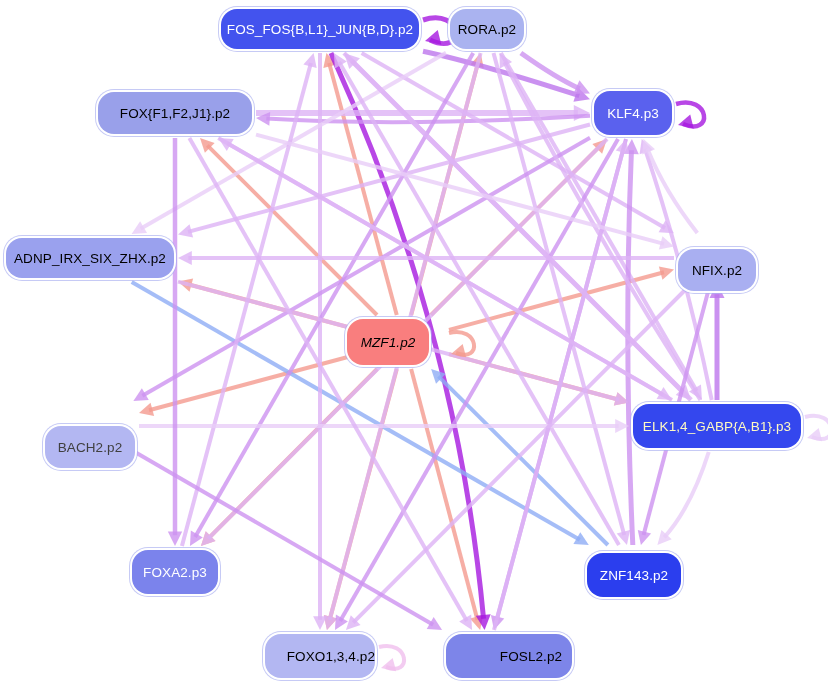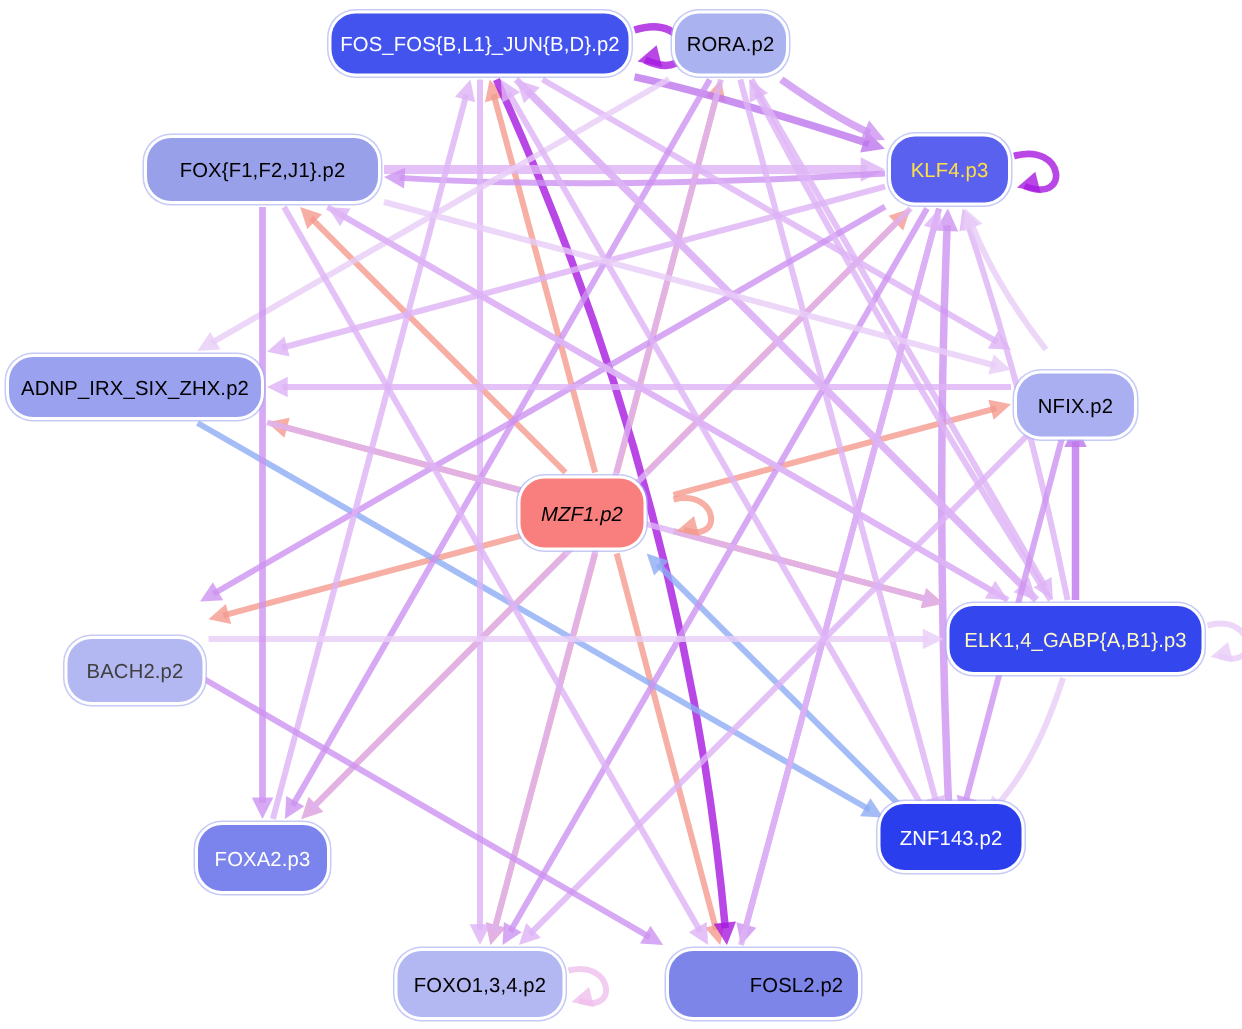--- a/index.html
+++ b/index.html
@@ -143,21 +143,21 @@
       <path d="M379,647 C409,639.5 413,677 386,667" fill="none" stroke="#f0bfee" stroke-width="4" stroke-opacity="0.8"></path>
       <polygon points="381,668 392.7144706892549,657.9590251234958 396.0614623147562,671.3469916255015" fill="#f0bfee" fill-opacity="0.8"></polygon>
     </svg>
   <div id="node-layer">
       <div class="node" style="left: 221px; top: 9px; width: 198px; height: 40px; background: rgb(67, 83, 238); color: rgb(255, 255, 255);">
         <span class="lbl">FOS_FOS{B,L1}_JUN{B,D}.p2</span>
       </div>
       <div class="node" style="left: 450px; top: 9px; width: 74px; height: 40px; background: rgb(170, 179, 240); color: rgb(0, 0, 0);">
         <span class="lbl">RORA.p2</span>
       </div>
-      <div class="node" style="left: 594px; top: 91px; width: 78px; height: 44px; background: rgb(90, 97, 238); color: #fde047; text-align: center;">
+      <div class="node" style="left: 594px; top: 91px; width: 78px; height: 44px; background: rgb(90, 97, 238); color: #ffffff; text-align: center;">
         <span class="lbl">KLF4.p3</span>
       </div>
       <div class="node" style="left: 98px; top: 92px; width: 154px; height: 42px; background: rgb(153, 160, 234); color: rgb(0, 0, 0);">
         <span class="lbl">FOX{F1,F2,J1}.p2</span>
       </div>
       <div class="node" style="left: 6px; top: 238px; width: 168px; height: 40px; background: rgb(154, 161, 238); color: rgb(0, 0, 0);">
         <span class="lbl">ADNP_IRX_SIX_ZHX.p2</span>
       </div>
       <div class="node" style="left: 678px; top: 237px; width: 78px; height: 42px; background: rgb(169, 175, 241); color: rgb(0, 0, 0); margin-top: 12px;">
         <span class="lbl">NFIX.p2</span>
@@ -167,23 +167,23 @@
       </div>
       <div class="node" style="left: 45px; top: 426px; width: 90px; height: 42px; background: rgb(179, 183, 242); color: #404040;">
         <span class="lbl">BACH2.p2</span>
       </div>
       <div class="node" style="left: 633px; top: 404px; width: 168px; height: 44px; background: rgb(52, 71, 238); color: #fef9c3;">
         <span class="lbl">ELK1,4_GABP{A,B1}.p3</span>
       </div>
       <div class="node" style="left: 132px; top: 550px; width: 86px; height: 44px; background: rgb(123, 131, 236); color: rgb(255, 255, 255);">
         <span class="lbl">FOXA2.p3</span>
       </div>
-      <div class="node" style="left: 587px; top: 536px; width: 94px; height: 44px; background: rgb(43, 62, 238); color: rgb(255, 255, 255);">
+      <div class="node" style="left: 587px; top: 553px; width: 94px; height: 44px; background: rgb(43, 62, 238); color: rgb(255, 255, 255);">
         <span class="lbl">ZNF143.p2</span>
       </div>
-      <div class="node" style="left: 265px; top: 634px; width: 110px; height: 44px; background: rgb(179, 183, 242); color: rgb(0, 0, 0);">
+      <div class="node" style="left: 265px; top: 634px; width: 110px; height: 44px; background: rgb(179, 183, 242); color: rgb(0, 0, 0); justify-content: flex-end;">
         <span class="lbl">FOXO1,3,4.p2</span>
       </div>
       <div class="node" style="left: 446px; top: 634px; width: 82px; height: 44px; background: rgb(125, 133, 233); color: rgb(0, 0, 0); padding-left: 44px;">
         <span class="lbl">FOSL2.p2</span>
       </div>
     </div>
 </div>
 
 </body></html>

